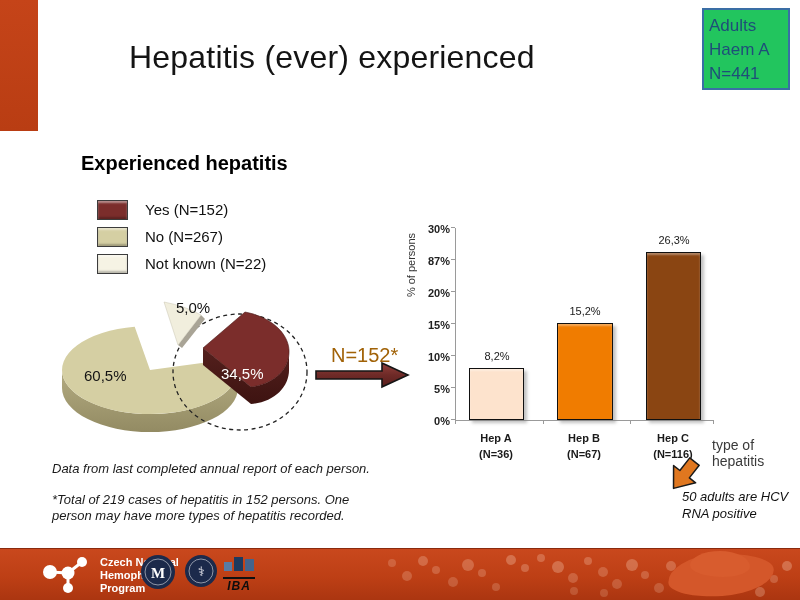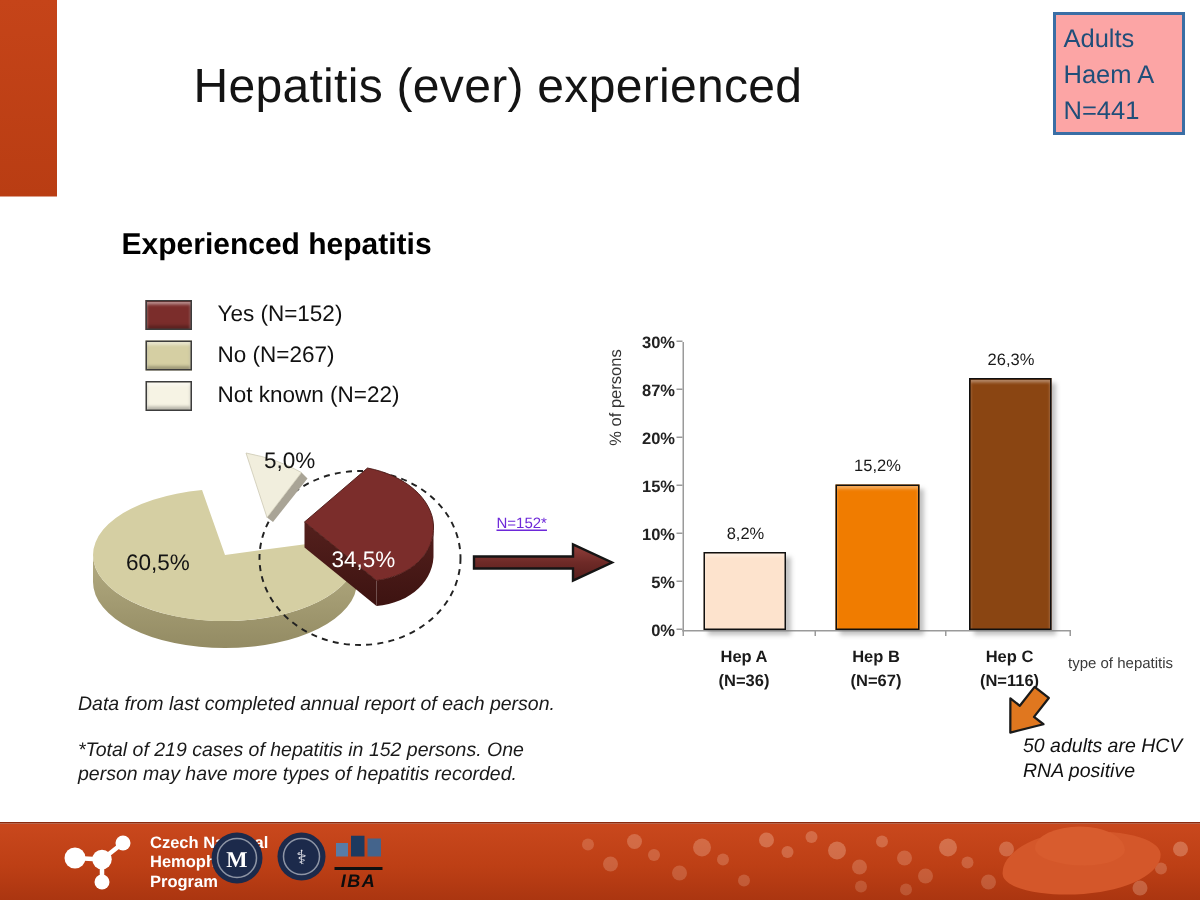--- a/index.html
+++ b/index.html
@@ -5,58 +5,58 @@
   html,body{margin:0;padding:0;}
   body{width:800px;height:600px;font-family:"Liberation Sans",sans-serif;background:#fff;}
   .slide{position:relative;width:800px;height:600px;overflow:hidden;background:#fff;}
 
   .accent-bar{position:absolute;left:0;top:0;width:38px;height:131px;
     background:linear-gradient(180deg,#c54419,#b93d13);}
 
   .title{position:absolute;left:117px;top:27px;margin:12px;font-size:32px;font-weight:400;
     color:#141414;letter-spacing:0.2px;}
 
-  .badge{position:absolute;left:702px;top:8px;width:74px;height:70px;background:#fca5a5;
+  .badge{position:absolute;left:702px;top:8px;width:74px;height:70px;background:#22c55e;
     border:2px solid #3a6ea5;padding:4px 5px;color:#1f4e79;font-size:17px;line-height:24px;}
 
   .section-heading{position:absolute;left:81px;top:152px;font-size:20px;font-weight:700;color:#000000;}
 
   .legend{position:absolute;left:97px;top:196px;}
   .legend-row{display:flex;align-items:center;height:27px;}
   .swatch{width:31px;height:20px;border:1px solid #3c3c3c;box-sizing:border-box;
     box-shadow:inset 0 2px 2px rgba(255,255,255,.45), inset 0 -2px 2px rgba(0,0,0,.25);}
   .legend-label{margin-left:17px;font-size:15px;color:#111;}
 
   .pie{position:absolute;left:55px;top:290px;}
   .pie-label{position:absolute;font-size:15px;color:#141414;}
   .pl-no{left:84px;top:367px;}
   .pl-yes{left:221px;top:365px;color:#fff;}
   .pl-nk{left:176px;top:299px;}
 
-  .arrow-label{position:absolute;left:331px;top:344px;font-size:10px;color:#6d28d9;text-decoration:underline;}
+  .arrow-label{position:absolute;left:331px;top:344px;font-size:20px;color:#a16207;}
   .big-arrow{position:absolute;left:314px;top:358px;}
 
   #plot{position:absolute;left:455px;top:228px;width:258px;height:192px;
     border-left:1px solid #9a9a9a;border-bottom:1px solid #9a9a9a;}
   .bar-group{position:absolute;bottom:0;height:192px;width:55px;}
   .bg-a{left:13px;} .bg-b{left:101px;width:56px;} .bg-c{left:190px;}
   .bar{position:absolute;bottom:0;left:0;right:0;border:1px solid #101010;box-sizing:border-box;
     box-shadow:3px 3px 3px rgba(120,120,120,.45), inset 0 2px 2px rgba(255,255,255,.35);}
   .bar-value{position:absolute;left:-6px;width:68px;text-align:center;font-size:11px;color:#1a1a1a;}
   .ytick{position:absolute;left:-44px;width:38px;text-align:right;font-size:11px;font-weight:700;color:#222;}
   .ytick-mark{position:absolute;left:-5px;width:4px;height:1px;background:#9a9a9a;}
   .xtick{position:absolute;top:192px;width:1px;height:4px;background:#9a9a9a;}
 
   .cat{position:absolute;top:430px;width:62px;text-align:center;font-size:11px;font-weight:700;
     color:#1a1a1a;line-height:16px;}
   .cat-a{left:465px;} .cat-b{left:553px;} .cat-c{left:642px;}
 
   .ylabel{position:absolute;left:352px;top:258px;width:120px;height:14px;text-align:center;
     font-size:11px;color:#333;transform:rotate(-90deg);}
-  .xlabel{position:absolute;left:712px;top:437px;font-size:10px;color:#3a3a3a;}
+  .xlabel{position:absolute;left:712px;top:437px;font-size:14px;color:#3a3a3a;}
 
   .down-arrow{position:absolute;left:662px;top:456px;}
   .hcv-note{position:absolute;left:682px;top:488px;width:120px;font-size:13px;font-style:italic;
     color:#111;white-space:pre-line;line-height:17px;}
 
   .note{position:absolute;left:52px;font-size:13px;font-style:italic;color:#1a1a1a;
     line-height:16px;white-space:pre-line;}
   .note1{top:461px;}
   .note2{top:492px;}
 

